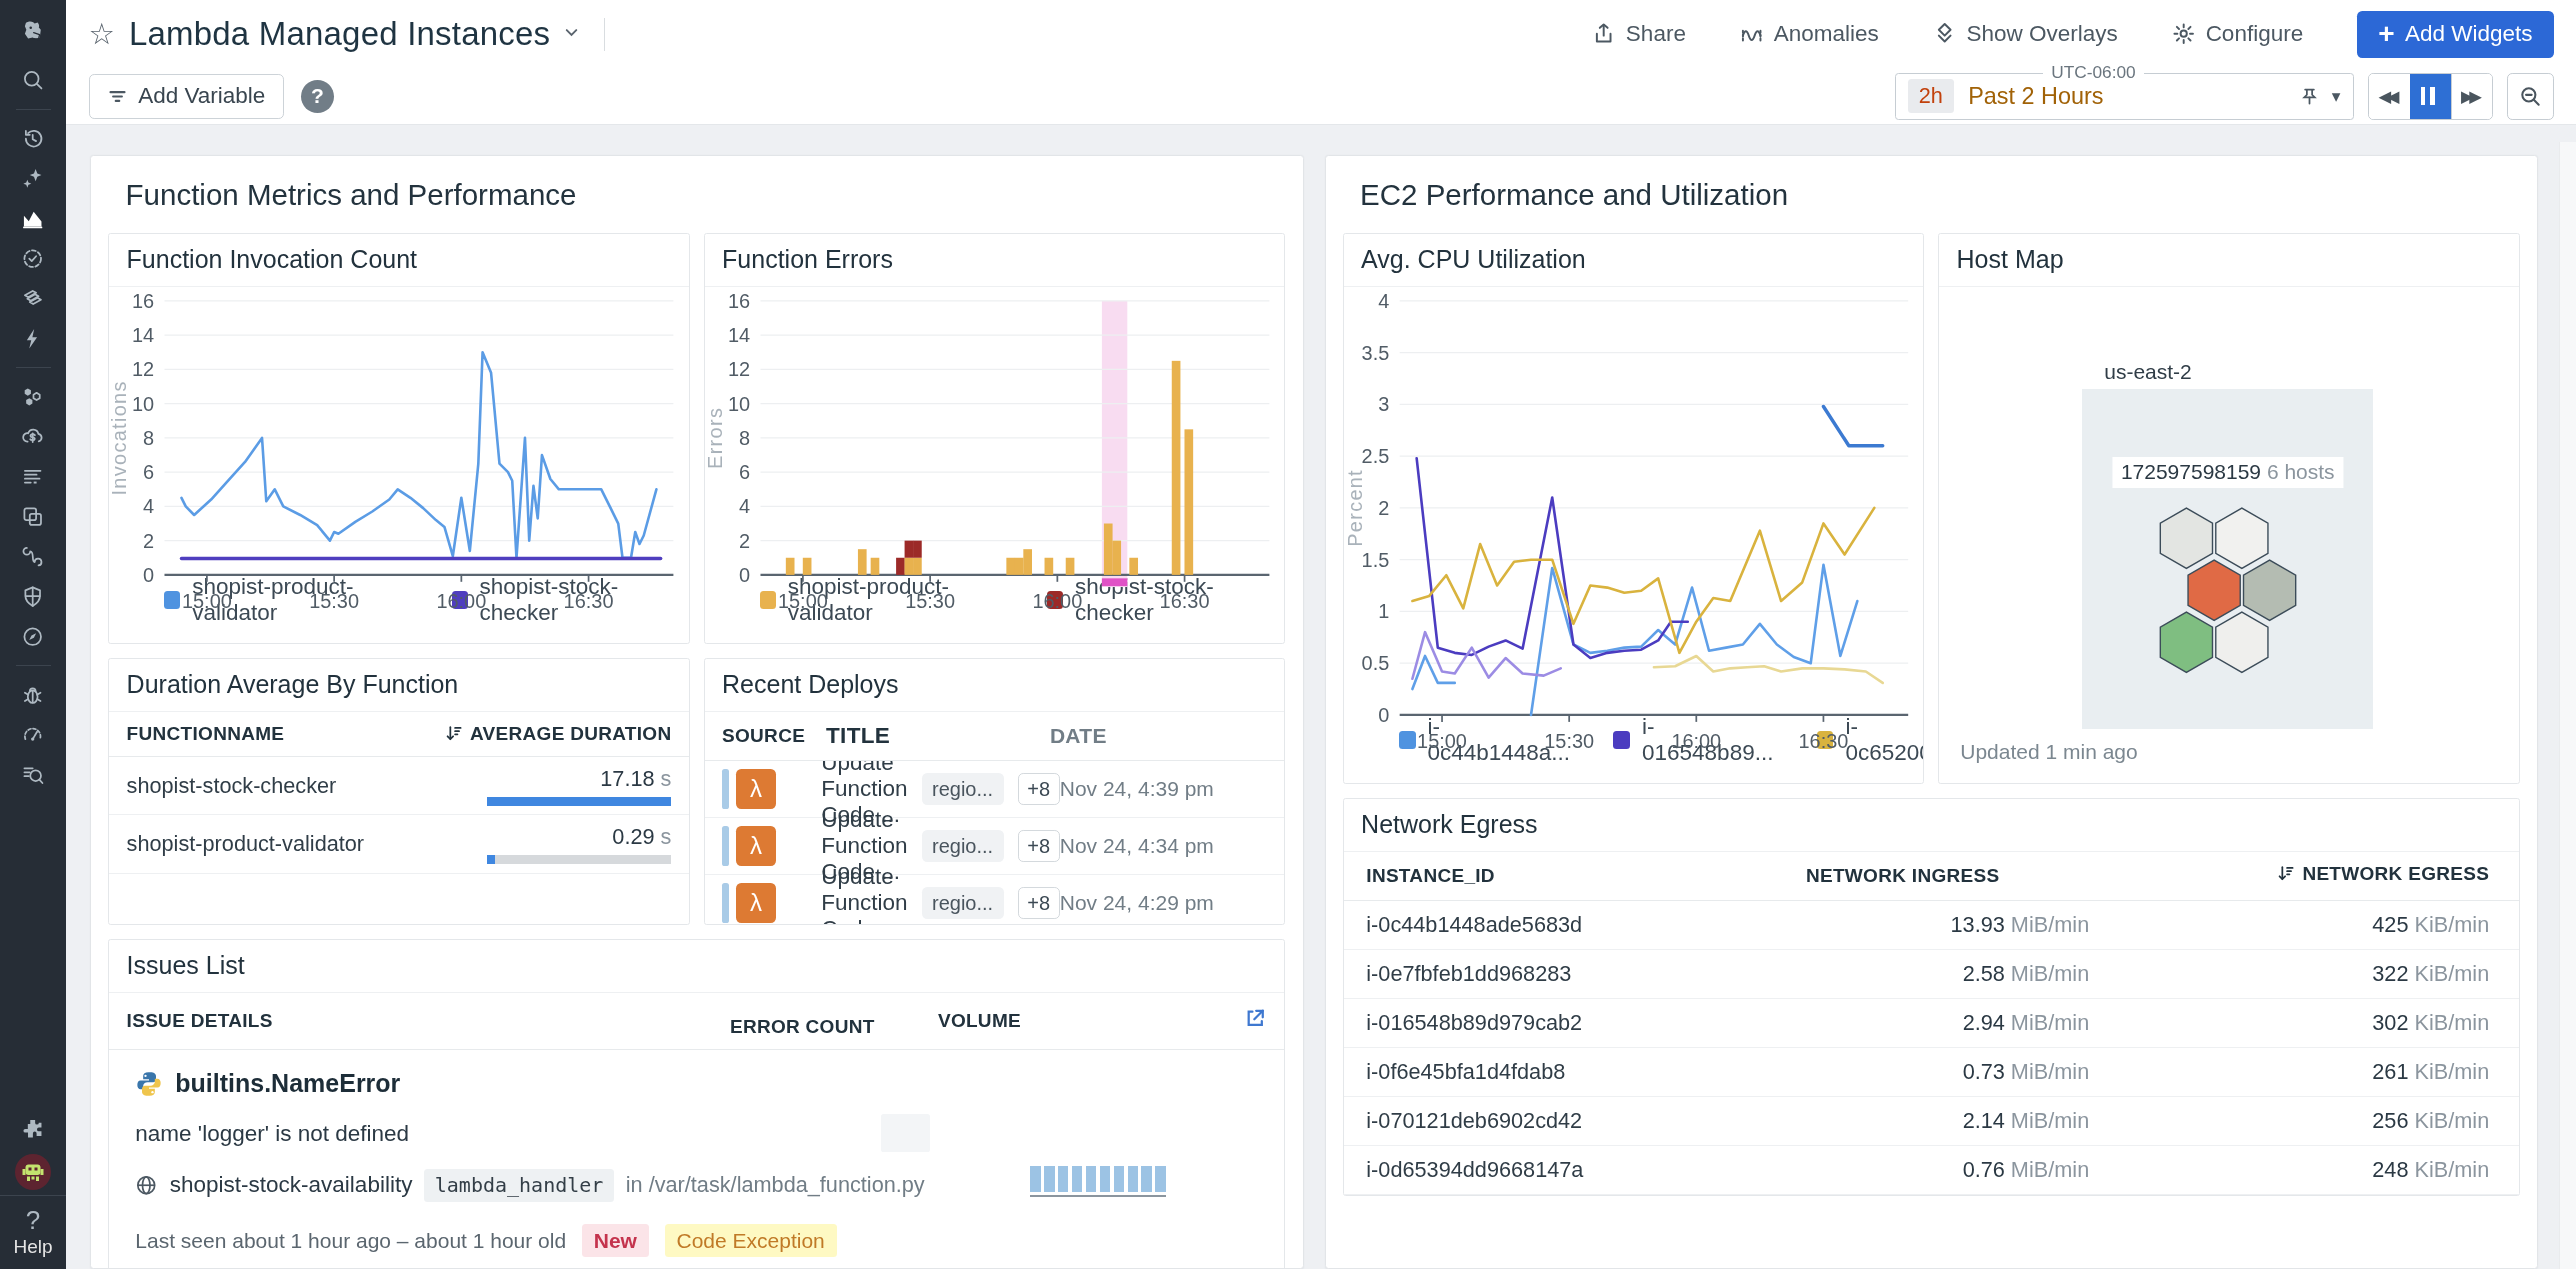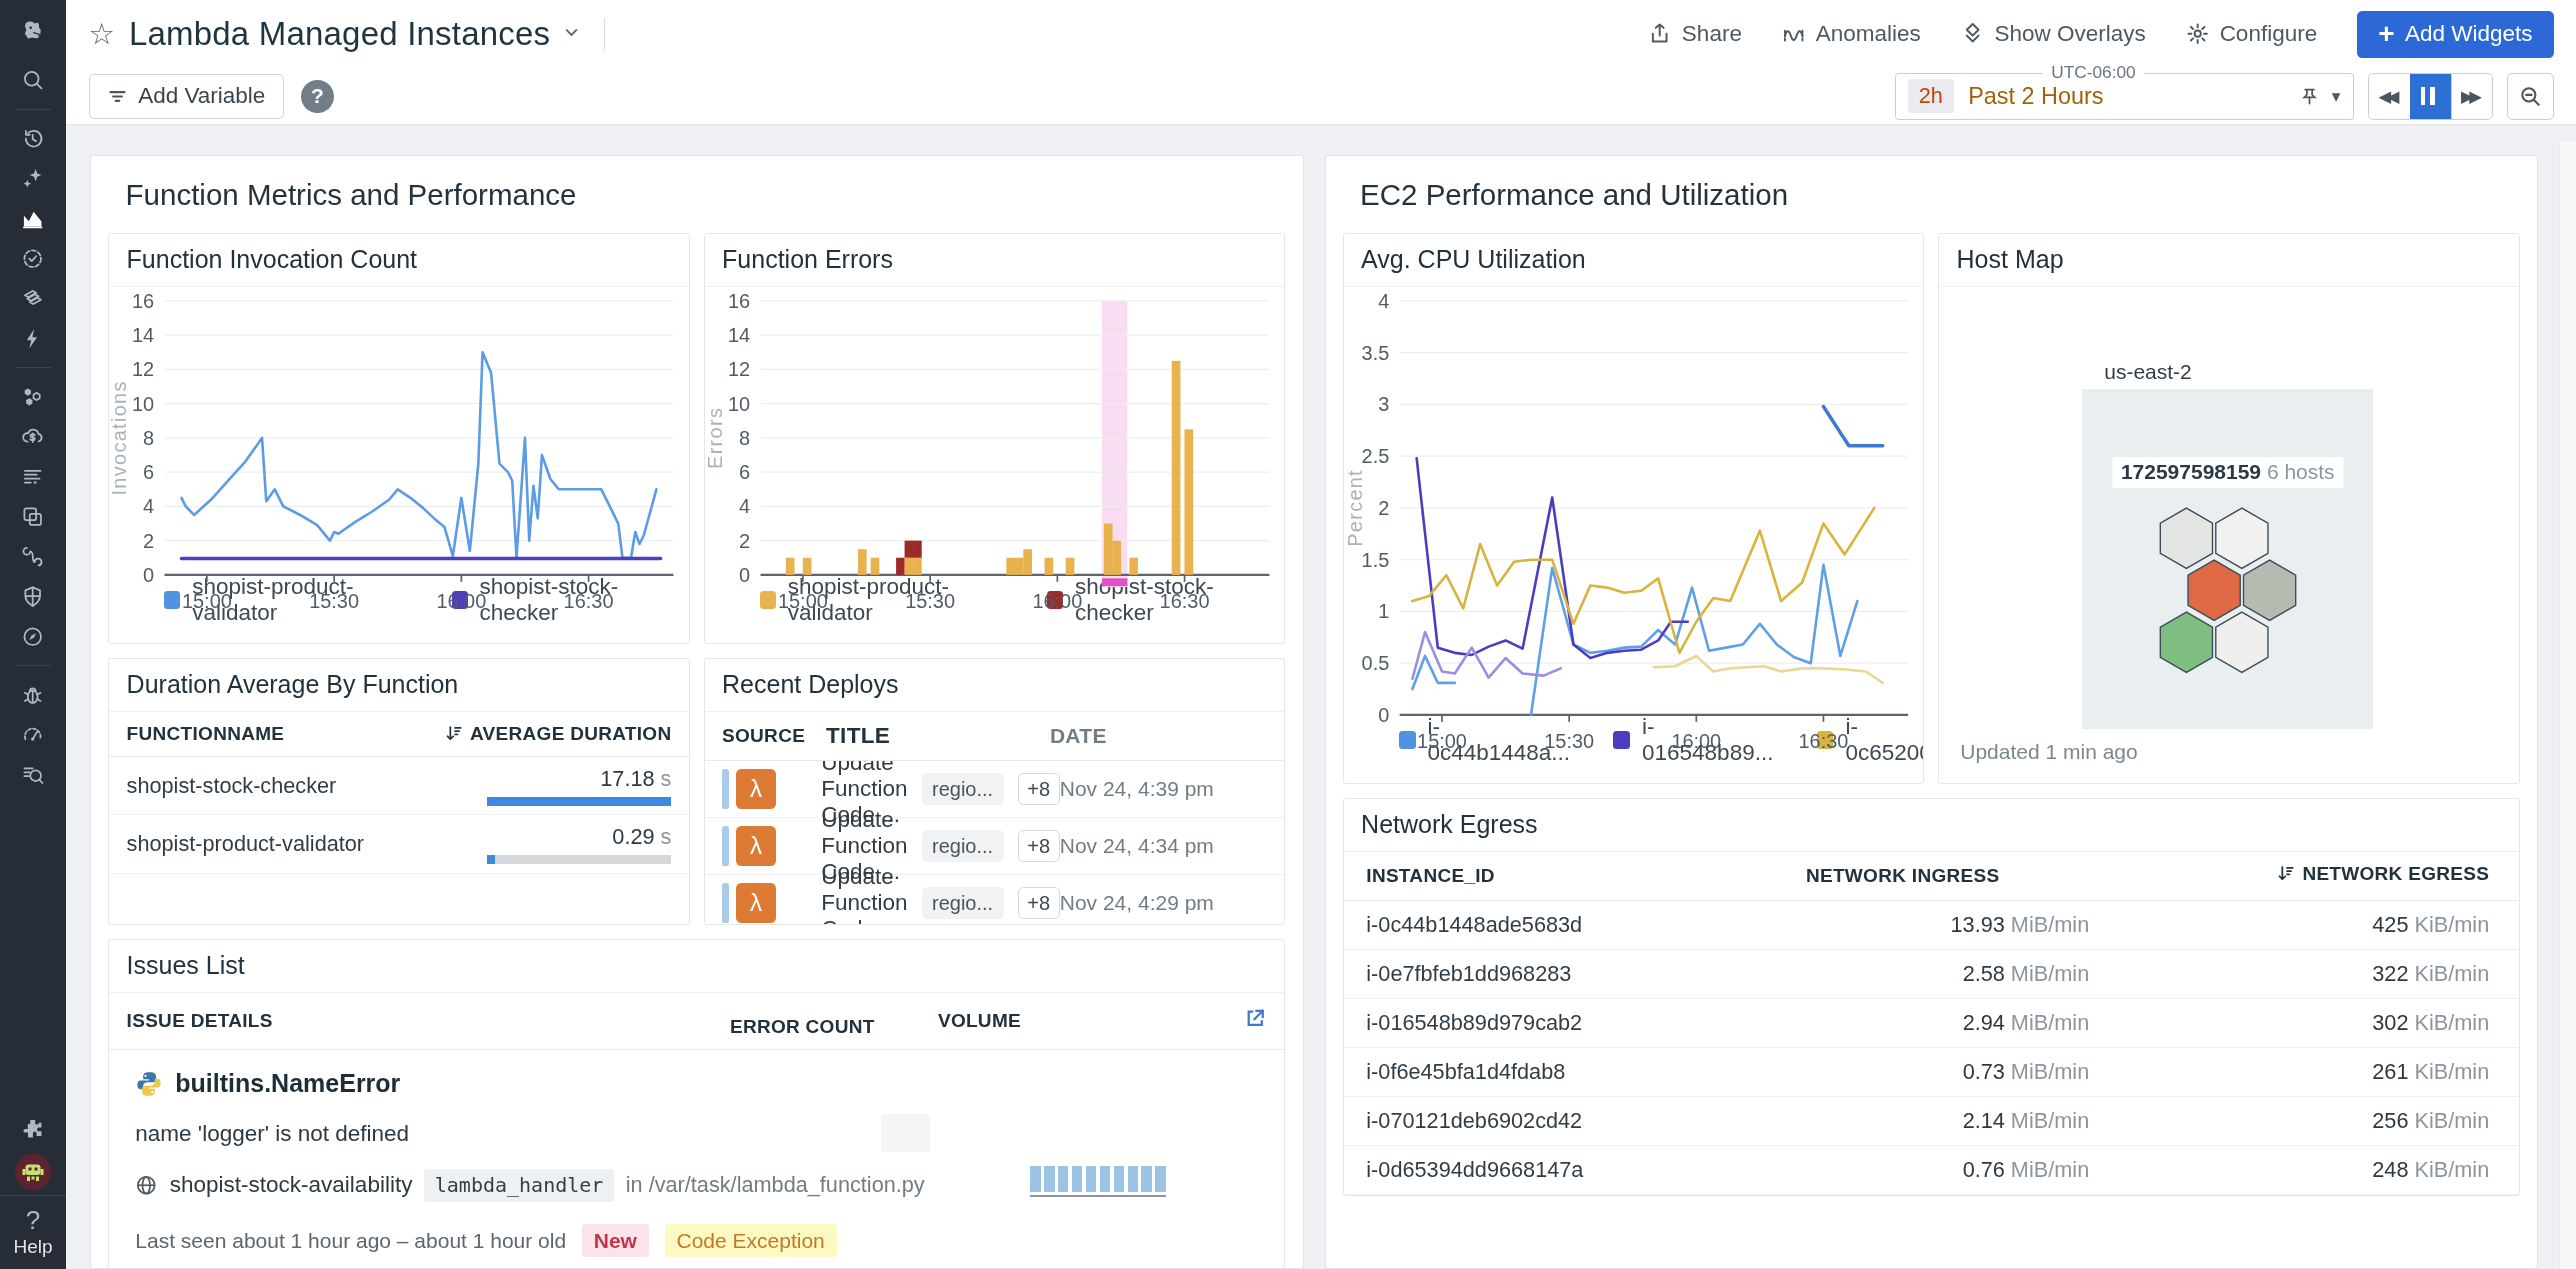--- a/index.html
+++ b/index.html
@@ -21,21 +21,21 @@
   #sidebar .helpbox{border-top:0.9px solid #3c444e;width:66px;padding:10.4px 0 12px;text-align:center;}
   #sidebar .helpq{color:#aeb9c2;font-size:26px;line-height:26px;}
   #sidebar .helplbl{color:#e5e5e5;font-size:19px;margin-top:3.5px;}
 
   
   #topbar{position:fixed;left:66px;top:0;right:0;height:68px;background:#fff;display:flex;align-items:center;padding:0 22.5px;}
   .star{font-size:29.5px;color:#5a646e;margin-right:14px;}
   #page-title{font-size:33px;color:#1f3442;font-weight:500;letter-spacing:0.2px;}
   .caret{margin-left:12px;}
   .vdiv{width:0.9px;height:33px;background:#d9dde0;margin-left:22.5px;}
-  #topbar .right{margin-left:auto;display:flex;align-items:center;gap:40px;}
+  #topbar .right{margin-left:auto;display:flex;align-items:center;gap:54px;}
   .hbtn{display:flex;align-items:center;gap:10.4px;font-size:22.5px;color:#4c5862;cursor:pointer;white-space:nowrap;}
   .hbtn svg{width:23.4px;height:23.4px;stroke:#4c5862;fill:none;stroke-width:2;stroke-linecap:round;stroke-linejoin:round;}
   .primary-btn{background:#2c68d6;color:#fff;border-radius:5.2px;height:47px;display:flex;align-items:center;
     padding:0 21px;font-size:22.5px;gap:10.4px;cursor:pointer;}
   .primary-btn .plus{font-size:28px;font-weight:bold;line-height:1;}
 
   
   #toolbar{position:fixed;left:66px;top:68px;right:0;height:57px;background:#fff;border-bottom:0.9px solid #e4e7ea;
     display:flex;align-items:center;padding:0 22.5px;}
   .outline-btn{display:flex;align-items:center;gap:10.4px;border:0.9px solid #cdd3d8;border-radius:5.2px;height:45px;
@@ -120,21 +120,21 @@
   .vbars{position:absolute;left:895px;top:-3.5px;display:flex;gap:3.5px;border-bottom:2.6px solid #8b959e;padding-bottom:3.5px;}
   .vbars i{display:block;width:10.4px;height:26px;background:#9cc3e4;}
   .gicon{width:22.5px;height:22.5px;stroke:#4c5862;fill:none;stroke-width:1.8;}
 
   
   #w-host .body{position:relative;flex:1;}
   .hm-region-label{position:absolute;left:165px;top:73px;font-size:21px;color:#303d47;}
   .hm-panel{position:absolute;left:143px;top:102px;width:291px;height:340px;background:#e9eef1;}
   .hm-chip{position:absolute;left:50%;top:68px;transform:translateX(-50%);background:#fff;padding:3.5px 8.7px;
     font-size:21px;white-space:nowrap;}
-  .hm-chip b{color:#2b3944;font-weight:bold;} .hm-chip span{color:#8b959e;}
+  .hm-chip b{color:#2b3944;font-weight:normal;} .hm-chip span{color:#8b959e;}
   .hm-hexwrap{position:absolute;left:50%;top:111px;transform:translateX(-50%);}
   .hm-updated{position:absolute;left:21px;bottom:19px;font-size:21px;color:#7b8790;}
 
   
   #w-egr .c-id{flex:1;}
   #w-egr .c-in{width:373px;text-align:right;}
   #w-egr .c-out{width:407px;text-align:right;padding-right:7px;}
   #w-egr .thead{padding:11.3px 22.5px;}
   #w-egr .trow{padding:12px 22.5px;height:49px;}
   #w-egr .c-in.hd{ text-align:center;}

